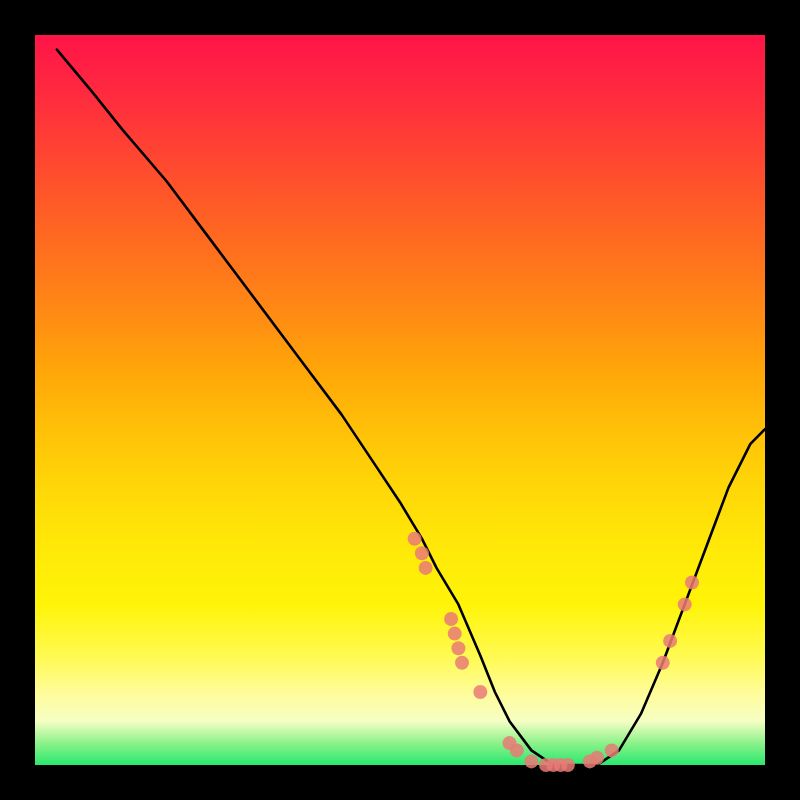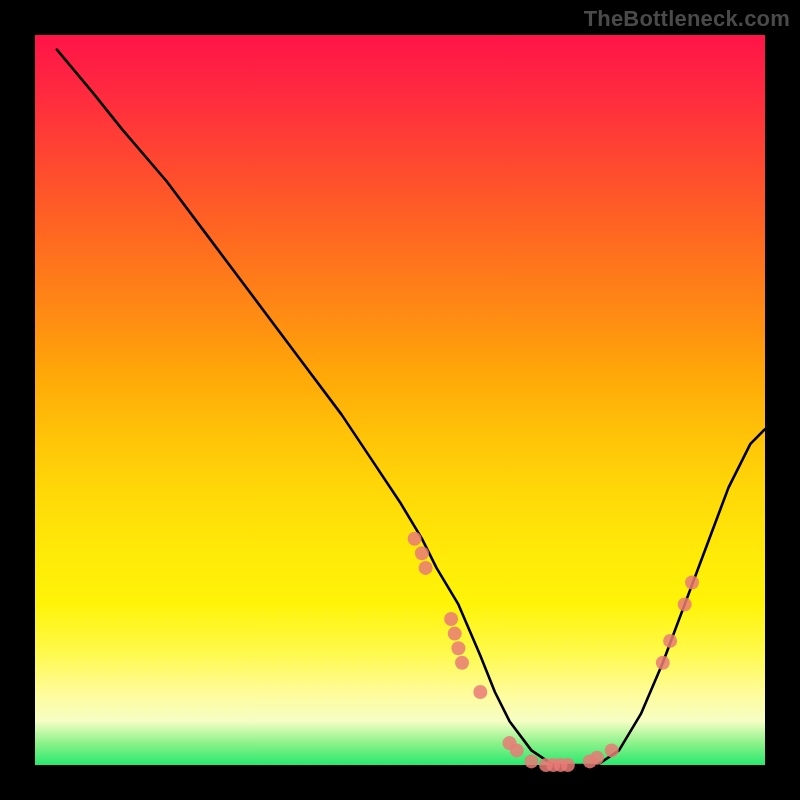--- a/index.html
+++ b/index.html
@@ -91,14 +91,13 @@
         <circle cx="554.8" cy="726.4" r="7" fill="#e97a75" fill-opacity="0.85"></circle>
         <circle cx="562.1" cy="722.7" r="7" fill="#e97a75" fill-opacity="0.85"></circle>
         <circle cx="576.7" cy="715.4" r="7" fill="#e97a75" fill-opacity="0.85"></circle>
         <circle cx="627.8" cy="627.8" r="7" fill="#e97a75" fill-opacity="0.85"></circle>
         <circle cx="635.1" cy="605.9" r="7" fill="#e97a75" fill-opacity="0.85"></circle>
         <circle cx="649.7" cy="569.4" r="7" fill="#e97a75" fill-opacity="0.85"></circle>
         <circle cx="657.0" cy="547.5" r="7" fill="#e97a75" fill-opacity="0.85"></circle>
       </g>
   </svg>
 
-  <div class="watermark">TheBottleneck.com</div>
 </div>
 
 </body></html>

